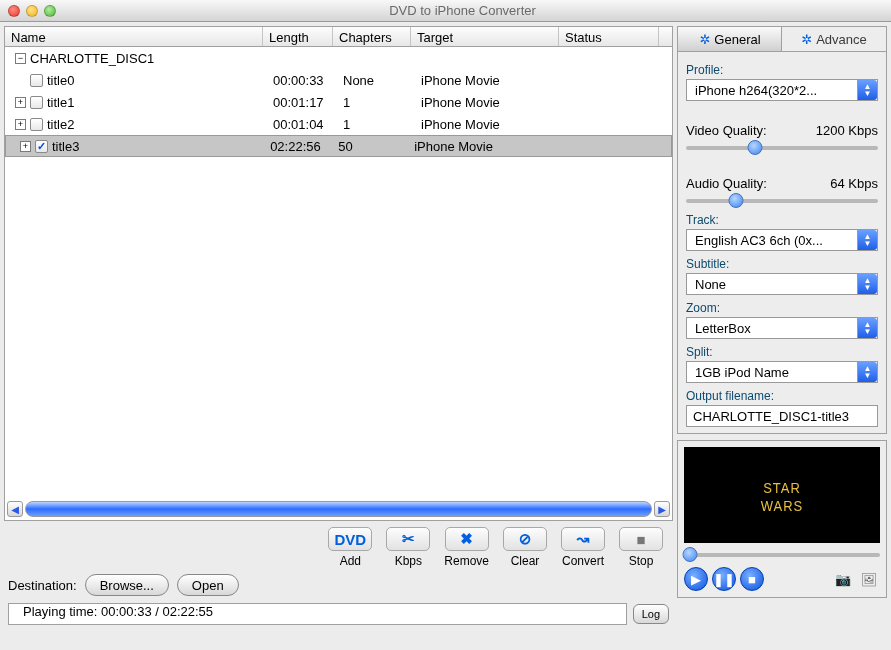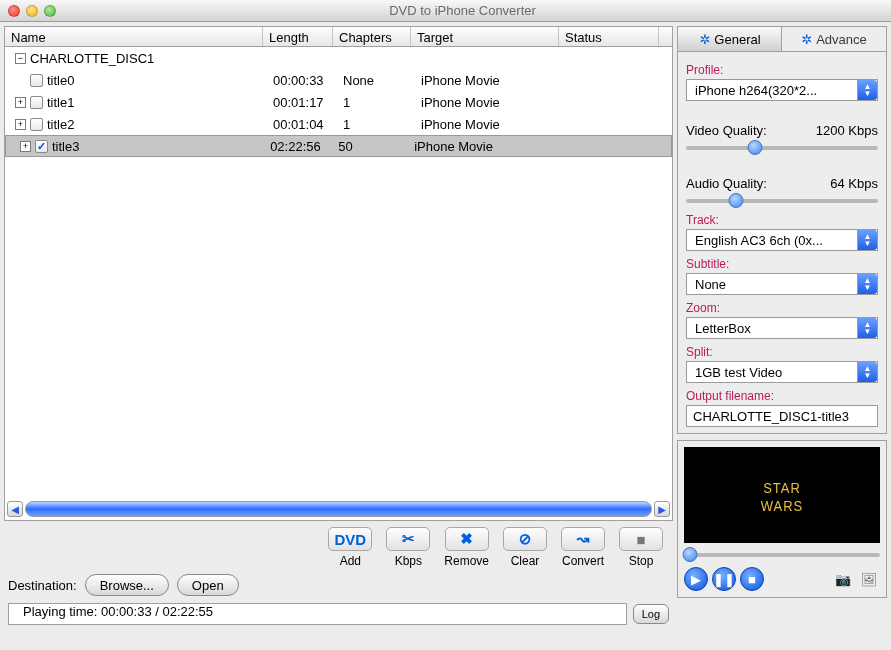--- a/index.html
+++ b/index.html
@@ -60,21 +60,21 @@
 
 .rightcol{flex:1; display:flex; flex-direction:column; gap:6px;}
 .panel{border:1px solid #a0a0a0; background:#ededed; padding:0;}
 .tabs{display:flex; height:24px;}
 .tab{flex:1; display:flex; align-items:center; justify-content:center; gap:4px; border:1px solid #a0a0a0; margin:-1px; font-size:12px;}
 .tab.active{background:linear-gradient(#fafafa,#d0d0d0);}
 .tab:not(.active){background:#ededed; color:#3a3a3a;}
 .gearico{color:#0060e0; font-size:13px;}
 .panelbody{padding:6px 8px;}
 .formrow{margin-top:6px;}
-.flabel{font-size:12px; color:#be185d; margin-bottom:2px;}
+.flabel{font-size:12px; color:#0c4a6e; margin-bottom:2px;}
 .sel{width:100%; height:22px; border:1px solid #999; background:#fff; display:flex; align-items:center; position:relative; padding:0 22px 0 8px; border-radius:0;}
 .sel .selarrow{position:absolute; right:0; top:0; bottom:0; width:20px; background:linear-gradient(#6aa0ff,#1f5fe8); border-left:1px solid #999; border-radius:0 3px 3px 0; display:flex; flex-direction:column; align-items:center; justify-content:center; color:#fff; font-size:8px; line-height:7px;}
 .sliderrow{margin-top:22px;}
 .sllabel{font-size:12px; display:flex; justify-content:space-between;}
 .sltrack{position:relative; height:14px; margin-top:2px;}
 .slline{position:absolute; top:6px; left:0; right:0; height:4px; background:#b8b8b8; border-radius:2px;}
 .slthumb{position:absolute; top:0; width:15px; height:15px; border-radius:50%; background:radial-gradient(circle at 40% 35%,#b8d6ff,#3a84f0); border:1px solid #4070c0; transform:translateX(-50%);}
 .txtfield{width:100%; height:22px; border:1px solid #999; background:#fff; padding:0 6px; display:flex; align-items:center; font-size:12px; overflow:hidden;}
 
 .preview{border:1px solid #a0a0a0; background:#ededed; padding:6px;}
@@ -279,21 +279,21 @@
         <div class="formrow">
           <div class="flabel">Zoom:</div>
           <div class="sel">
               <span>LetterBox</span>
               <span class="selarrow">▲<br>▼</span>
             </div>
         </div>
         <div class="formrow">
           <div class="flabel">Split:</div>
           <div class="sel">
-              <span>1GB test Video</span>
+              <span>1GB iPod Name</span>
               <span class="selarrow">▲<br>▼</span>
             </div>
         </div>
         <div class="formrow">
           <div class="flabel">Output filename:</div>
           <div class="txtfield">
               <span>CHARLOTTE_DISC1-title3</span>
             </div>
         </div>
       </div>

